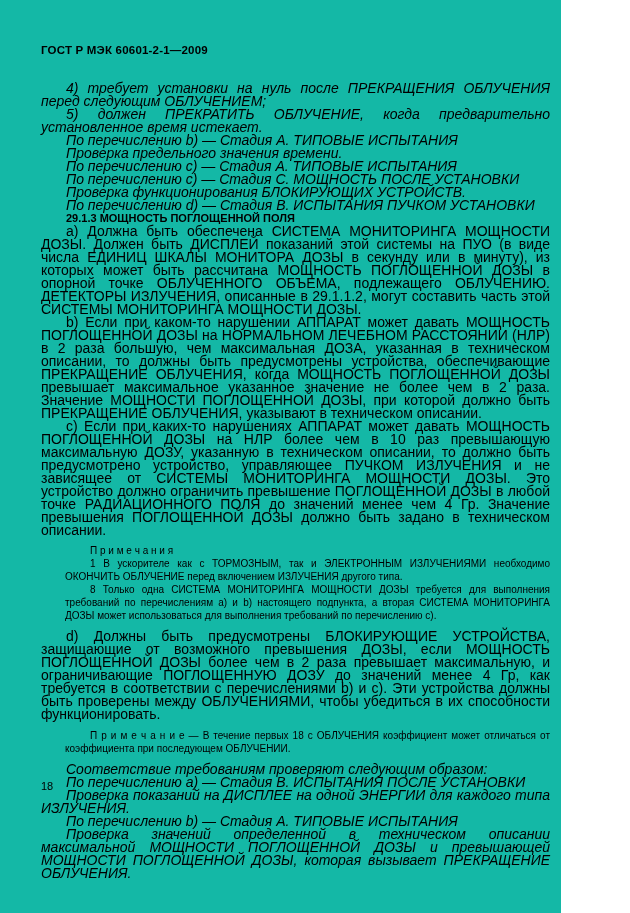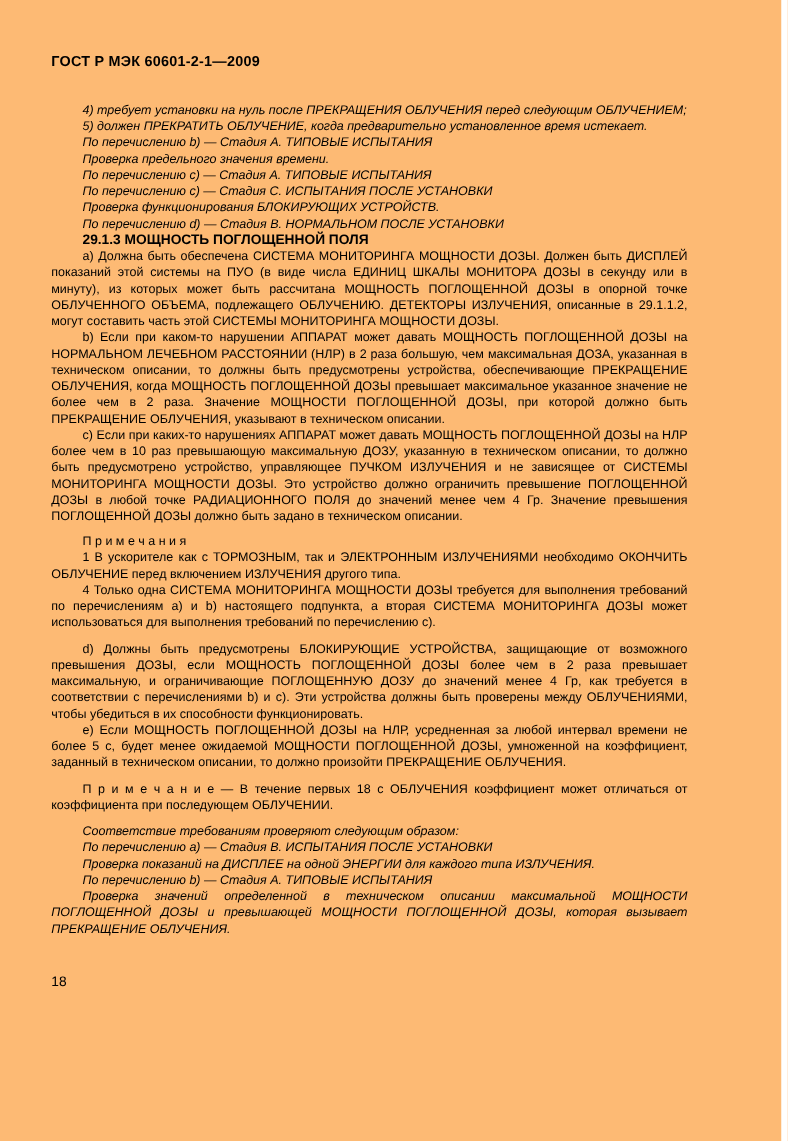--- a/index.html
+++ b/index.html
@@ -1,20 +1,20 @@
 <!DOCTYPE html>
 <html lang="ru"><head>
 <meta charset="utf-8">
 <style>
   html, body { margin: 0; padding: 0; background: #ffffff; }
   .page {
     position: relative;
-    width: 625px;
+    width: 561px;
     height: 913px;
-    background: #fdba74;
+    background: #14b8a6;
     color: #000000;
     font-family: "Liberation Sans", sans-serif;
     overflow: hidden;
   }
   .content {
     position: absolute;
     left: 41px;
     top: 44px;
     width: 509px;
   }
@@ -22,35 +22,35 @@
     font-weight: bold;
     font-size: 11.5px;
     line-height: 13px;
     letter-spacing: 0.2px;
     margin: 0 0 25px 0;
     text-align: left;
     text-indent: 0;
   }
   p {
     margin: 0;
-    font-size: 10px;
+    font-size: 14px;
     line-height: 13px;
     text-align: justify;
     text-indent: 25px;
   }
   .it { font-style: italic; }
   .section-heading {
     font-weight: bold;
     font-size: 11px;
     line-height: 13px;
     text-indent: 25px;
     margin: 0;
   }
   .notes-block { margin: 7px 0 8px 0; }
-  .note { font-size: 10px; line-height: 13px; }
+  .note { font-size: 10px; line-height: 13px; margin-left: 24px; }
   .single-note { margin: 8px 0 8px 0; }
   .page-number {
     position: absolute;
     left: 41px;
     top: 780px;
     font-size: 11px;
     line-height: 13px;
   }
 </style>
 </head>
@@ -60,39 +60,38 @@
   <div class="content">
 
     <div class="doc-header">ГОСТ Р МЭК 60601-2-1—2009</div>
 
     <div>
       <p class="it">4) требует установки на нуль после ПРЕКРАЩЕНИЯ ОБЛУЧЕНИЯ перед следующим ОБЛУЧЕНИЕМ;</p>
       <p class="it">5) должен ПРЕКРАТИТЬ ОБЛУЧЕНИЕ, когда предварительно установленное время истекает.</p>
       <p class="it">По перечислению b) — Стадия А. ТИПОВЫЕ ИСПЫТАНИЯ</p>
       <p class="it">Проверка предельного значения времени.</p>
       <p class="it">По перечислению с) — Стадия А. ТИПОВЫЕ ИСПЫТАНИЯ</p>
-      <p class="it">По перечислению с) — Стадия С. ИСПЫТАНИЯ ПОСЛЕ УСТАНОВКИ</p>
+      <p class="it">По перечислению с) — Стадия С. МОЩНОСТЬ ПОСЛЕ УСТАНОВКИ</p>
       <p class="it">Проверка функционирования БЛОКИРУЮЩИХ УСТРОЙСТВ.</p>
-      <p class="it">По перечислению d) — Стадия В. НОРМАЛЬНОМ ПОСЛЕ УСТАНОВКИ</p>
+      <p class="it">По перечислению d) — Стадия В. ИСПЫТАНИЯ ПУЧКОМ УСТАНОВКИ</p>
     </div>
 
     <div class="section-heading">29.1.3 МОЩНОСТЬ ПОГЛОЩЕННОЙ ПОЛЯ</div>
 
     <p>а) Должна быть обеспечена СИСТЕМА МОНИТОРИНГА МОЩНОСТИ ДОЗЫ. Должен быть ДИСПЛЕЙ показаний этой системы на ПУО (в виде числа ЕДИНИЦ ШКАЛЫ МОНИТОРА ДОЗЫ в секунду или в минуту), из которых может быть рассчитана МОЩНОСТЬ ПОГЛОЩЕННОЙ ДОЗЫ в опорной точке ОБЛУЧЕННОГО ОБЪЕМА, подлежащего ОБЛУЧЕНИЮ. ДЕТЕКТОРЫ ИЗЛУЧЕНИЯ, описанные в 29.1.1.2, могут составить часть этой СИСТЕМЫ МОНИТОРИНГА МОЩНОСТИ ДОЗЫ.</p>
     <p>b) Если при каком-то нарушении АППАРАТ может давать МОЩНОСТЬ ПОГЛОЩЕННОЙ ДОЗЫ на НОРМАЛЬНОМ ЛЕЧЕБНОМ РАССТОЯНИИ (НЛР) в 2 раза большую, чем максимальная ДОЗА, указанная в техническом описании, то должны быть предусмотрены устройства, обеспечивающие ПРЕКРАЩЕНИЕ ОБЛУЧЕНИЯ, когда МОЩНОСТЬ ПОГЛОЩЕННОЙ ДОЗЫ превышает максимальное указанное значение не более чем в 2 раза. Значение МОЩНОСТИ ПОГЛОЩЕННОЙ ДОЗЫ, при которой должно быть ПРЕКРАЩЕНИЕ ОБЛУЧЕНИЯ, указывают в техническом описании.</p>
     <p>с) Если при каких-то нарушениях АППАРАТ может давать МОЩНОСТЬ ПОГЛОЩЕННОЙ ДОЗЫ на НЛР более чем в 10 раз превышающую максимальную ДОЗУ, указанную в техническом описании, то должно быть предусмотрено устройство, управляющее ПУЧКОМ ИЗЛУЧЕНИЯ и не зависящее от СИСТЕМЫ МОНИТОРИНГА МОЩНОСТИ ДОЗЫ. Это устройство должно ограничить превышение ПОГЛОЩЕННОЙ ДОЗЫ в любой точке РАДИАЦИОННОГО ПОЛЯ до значений менее чем 4 Гр. Значение превышения ПОГЛОЩЕННОЙ ДОЗЫ должно быть задано в техническом описании.</p>
 
     <div class="notes-block">
       <p class="note">П р и м е ч а н и я</p>
       <p class="note">1 В ускорителе как с ТОРМОЗНЫМ, так и ЭЛЕКТРОННЫМ ИЗЛУЧЕНИЯМИ необходимо ОКОНЧИТЬ ОБЛУЧЕНИЕ перед включением ИЗЛУЧЕНИЯ другого типа.</p>
-      <p class="note">4 Только одна СИСТЕМА МОНИТОРИНГА МОЩНОСТИ ДОЗЫ требуется для выполнения требований по перечислениям a) и b) настоящего подпункта, а вторая СИСТЕМА МОНИТОРИНГА ДОЗЫ может использоваться для выполнения требований по перечислению с).</p>
+      <p class="note">8 Только одна СИСТЕМА МОНИТОРИНГА МОЩНОСТИ ДОЗЫ требуется для выполнения требований по перечислениям a) и b) настоящего подпункта, а вторая СИСТЕМА МОНИТОРИНГА ДОЗЫ может использоваться для выполнения требований по перечислению с).</p>
     </div>
 
     <p>d) Должны быть предусмотрены БЛОКИРУЮЩИЕ УСТРОЙСТВА, защищающие от возможного превышения ДОЗЫ, если МОЩНОСТЬ ПОГЛОЩЕННОЙ ДОЗЫ более чем в 2 раза превышает максимальную, и ограничивающие ПОГЛОЩЕННУЮ ДОЗУ до значений менее 4 Гр, как требуется в соответствии с перечислениями b) и с). Эти устройства должны быть проверены между ОБЛУЧЕНИЯМИ, чтобы убедиться в их способности функционировать.</p>
-    <p>е) Если МОЩНОСТЬ ПОГЛОЩЕННОЙ ДОЗЫ на НЛР, усредненная за любой интервал времени не более 5 с, будет менее ожидаемой МОЩНОСТИ ПОГЛОЩЕННОЙ ДОЗЫ, умноженной на коэффициент, заданный в техническом описании, то должно произойти ПРЕКРАЩЕНИЕ ОБЛУЧЕНИЯ.</p>
 
     <div class="single-note">
       <p class="note">П р и м е ч а н и е — В течение первых 18 с ОБЛУЧЕНИЯ коэффициент может отличаться от коэффициента при последующем ОБЛУЧЕНИИ.</p>
     </div>
 
     <div>
       <p class="it">Соответствие требованиям проверяют следующим образом:</p>
       <p class="it">По перечислению а) — Стадия В. ИСПЫТАНИЯ ПОСЛЕ УСТАНОВКИ</p>
       <p class="it">Проверка показаний на ДИСПЛЕЕ на одной ЭНЕРГИИ для каждого типа ИЗЛУЧЕНИЯ.</p>
       <p class="it">По перечислению b) — Стадия А. ТИПОВЫЕ ИСПЫТАНИЯ</p>

